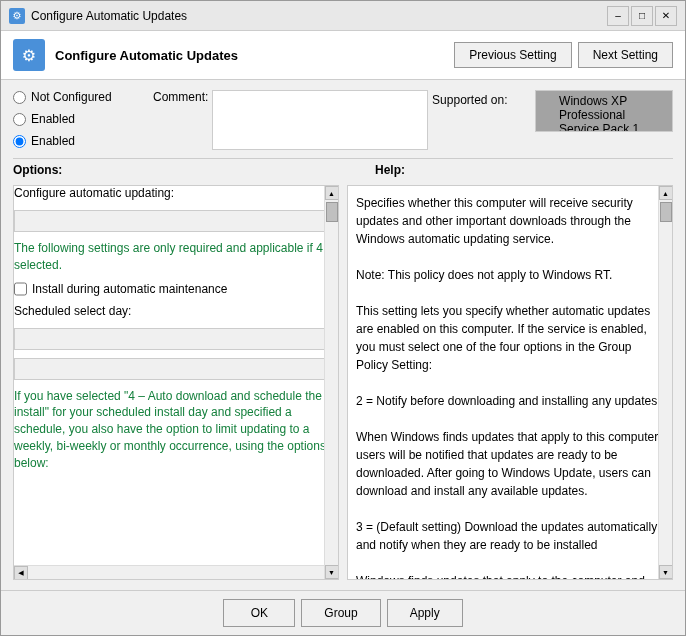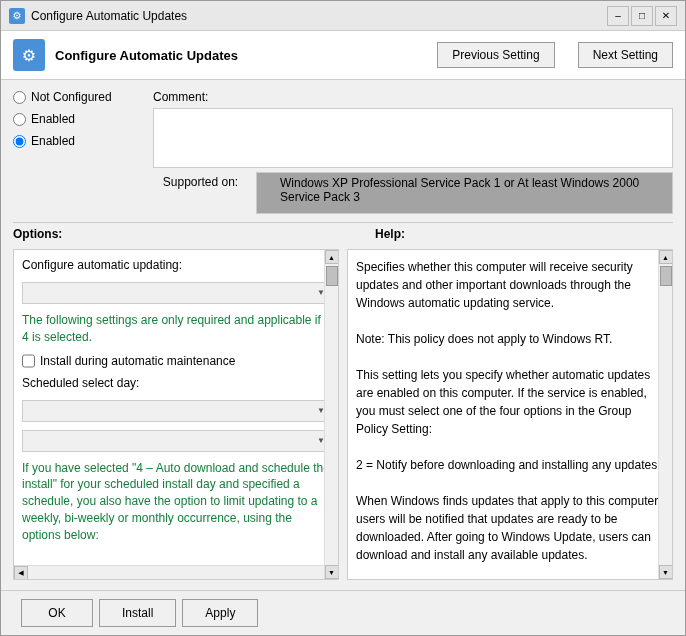--- a/index.html
+++ b/index.html
@@ -90,21 +90,21 @@
       justify-content: center;
       color: white;
       font-size: 16px;
     }
     .header-title {
       font-size: 13px;
       font-weight: bold;
     }
     .header-buttons {
       display: flex;
-      gap: 23px;
+      gap: 6px;
     }
     .header-btn {
       padding: 4px 14px;
       background: #f0f0f0;
       border: 1px solid #999;
       cursor: pointer;
       font-size: 12px;
       height: 26px;
     }
 
@@ -136,21 +136,21 @@
     .left-column {
       display: flex;
       flex-direction: column;
       gap: 8px;
       width: 130px;
       flex-shrink: 0;
     }
     .right-column {
       flex: 1;
       display: flex;
-      flex-direction: column;
+      flex-direction: row;
       gap: 4px;
     }
 
     textarea.comment-box {
       width: 100%;
       height: 60px;
       border: 1px solid #ccc;
       background: white;
       resize: none;
       font-size: 12px;
@@ -160,21 +160,21 @@
     .supported-row {
       display: flex;
       align-items: flex-start;
       gap: 8px;
     }
     .supported-label {
       font-size: 12px;
       white-space: nowrap;
       padding-top: 3px;
       width: 95px;
-      text-align: center;
+      text-align: left;
       flex-shrink: 0;
     }
     .supported-box {
       flex: 1;
       height: 42px;
       border: 1px solid #ccc;
       background: #a3a3a3;
       font-size: 12px;
       padding: 3px 23px;
       overflow-y: auto;
@@ -210,21 +210,20 @@
       border: 1px solid #ccc;
       background: white;
       overflow: hidden;
       display: flex;
       flex-direction: column;
       position: relative;
     }
     .options-inner {
       flex: 1;
       overflow-y: auto;
-      padding: 8px;
       display: flex;
       flex-direction: column;
       gap: 8px;
     }
 
     .help-panel {
       flex: 1;
       border: 1px solid #ccc;
       background: white;
       overflow: hidden;
@@ -315,21 +314,21 @@
       height: 20px;
       background: #c0c0c0;
       border: 1px solid #999;
       margin-top: 2px;
     }
 
     .bottom-bar {
       border-top: 1px solid #ccc;
       padding: 8px 20px;
       display: flex;
-      justify-content: flex-start;
+      justify-content: center;
       gap: 6px;
       background: #f0f0f0;
     }
     .bottom-btn {
       padding: 5px 22px;
       background: #f0f0f0;
       border: 1px solid #999;
       cursor: pointer;
       font-size: 12px;
       min-width: 72px;
@@ -481,16 +480,16 @@
           <div style="flex:1;"></div>
           <div class="scroll-arrow">▼</div>
         </div>
       </div>
 
     </div>
   </div>
 
   <div class="bottom-bar">
     <button class="bottom-btn">OK</button>
-    <button class="bottom-btn">Install</button>
+    <button class="bottom-btn">Group</button>
     <button class="bottom-btn">Apply</button>
   </div>
 </div>
 
 </body></html>

